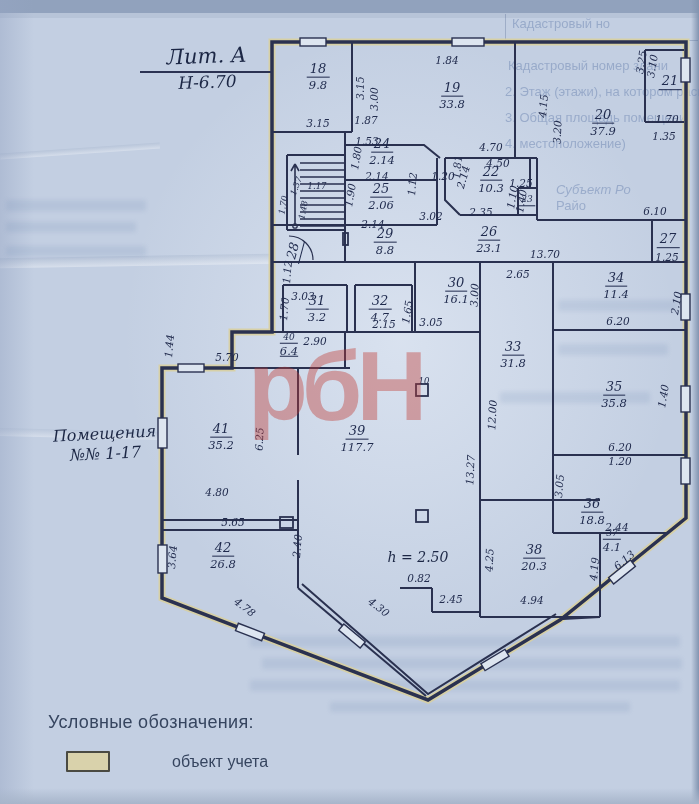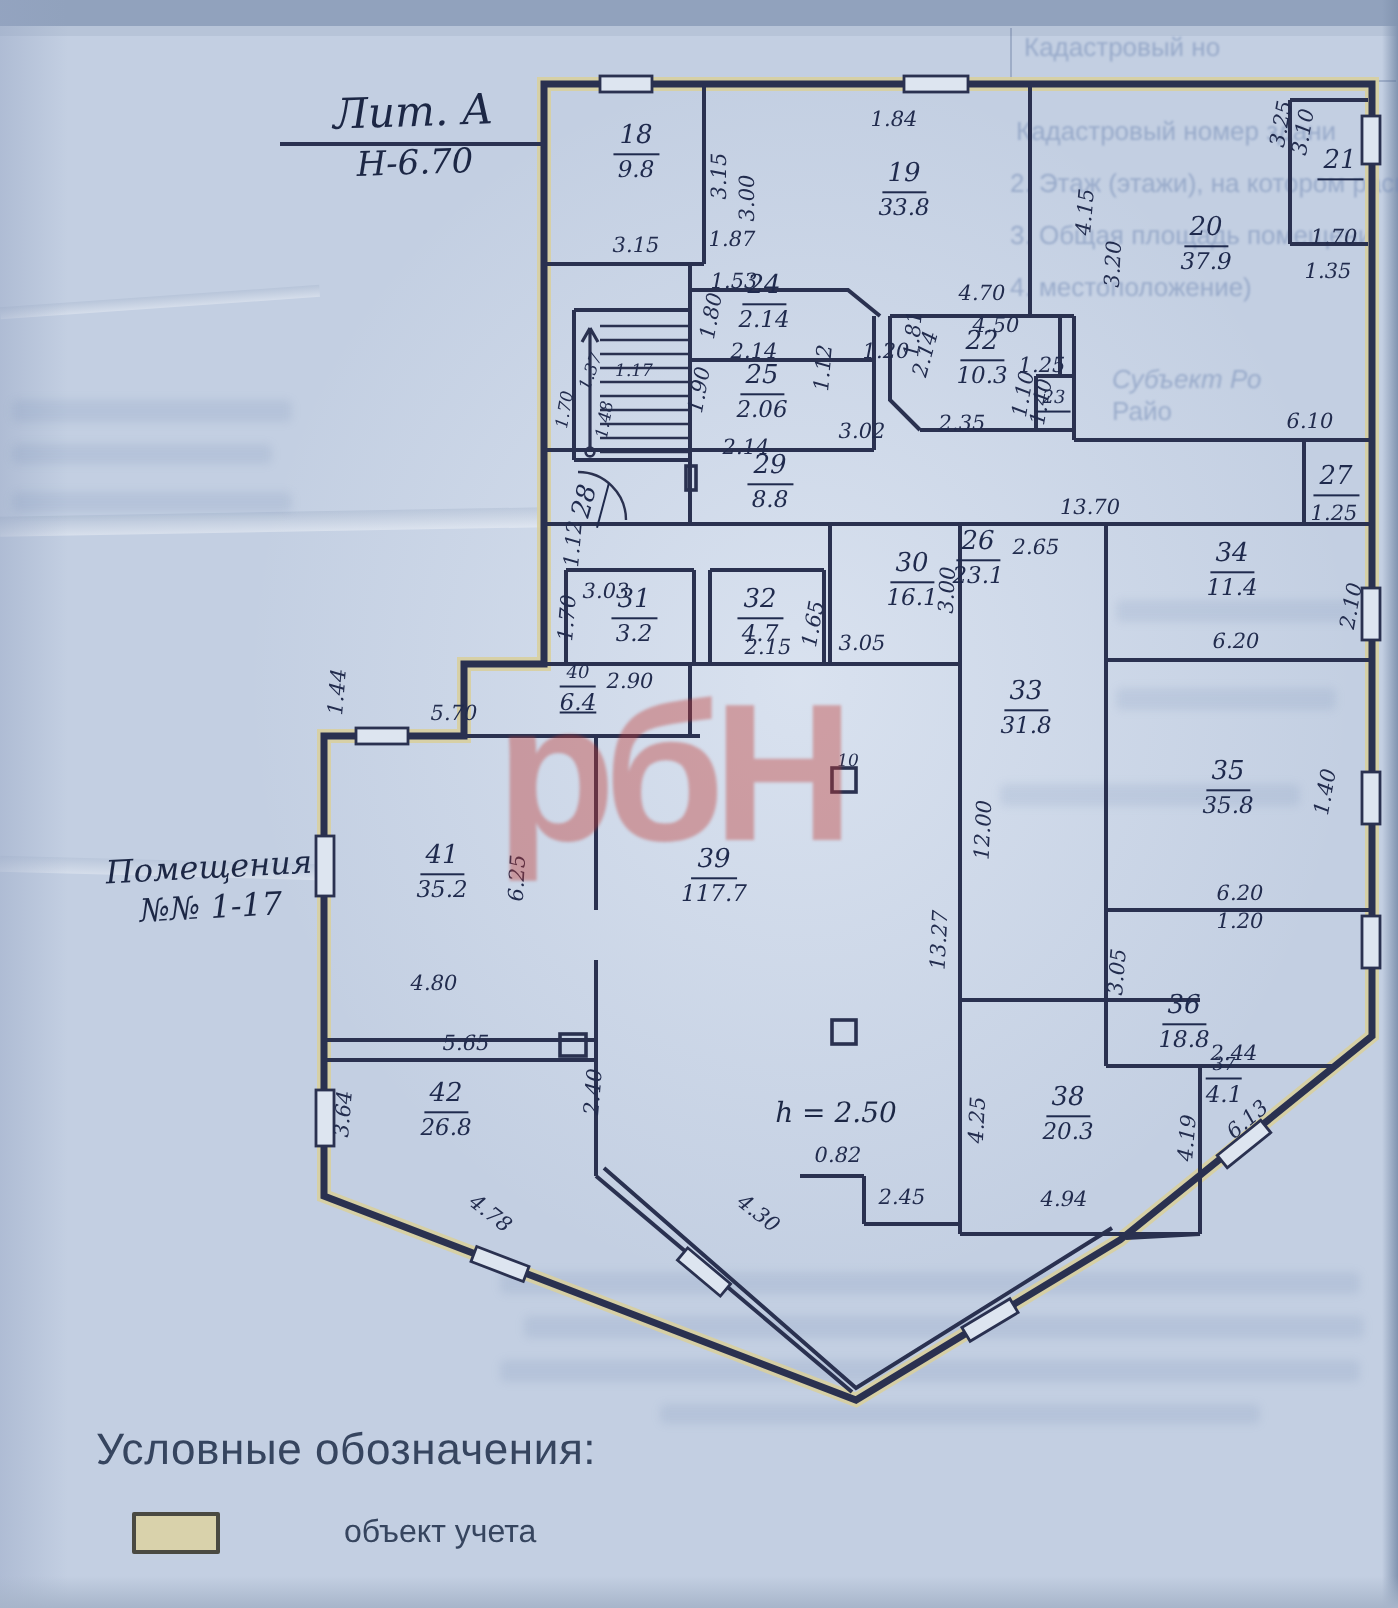--- a/index.html
+++ b/index.html
@@ -46,21 +46,21 @@
   .premises-note{position:absolute;left:40px;top:424px;width:130px;text-align:center;
     color:#1c2745;font:italic 16px "DejaVu Serif",serif;transform:rotate(-3deg);line-height:1.25;}
   .ceiling-height{position:absolute;left:418px;top:557px;transform:translate(-50%,-50%);
     color:#1c2745;font:italic 14px "DejaVu Serif",serif;white-space:nowrap;}
   
   .watermark{position:absolute;left:248px;top:330px;
     font:bold 98px "Liberation Sans",sans-serif;letter-spacing:-6px;
     color:rgba(192,57,50,.40);filter:blur(.7px);pointer-events:none;}
   
   .legend{position:absolute;left:48px;top:712px;color:#36455f;font-family:"Liberation Sans",sans-serif;}
-  .legend-title{font-size:22px;letter-spacing:.3px;filter:blur(.2px);}
+  .legend-title{font-size:18px;letter-spacing:.3px;filter:blur(.2px);}
   .legend-row{display:flex;align-items:center;margin-top:18px;}
   .legend-swatch{width:40px;height:17px;border:2px solid #4a4a42;border-radius:1px;margin-left:18px;}
   .legend-label{font-size:16px;margin-left:62px;filter:blur(.2px);}
   svg{position:absolute;left:0;top:0;}
 </style>
 </head>
 <body>
 
 <div class="shade band-top"></div>
 <div class="shade band-top2"></div>
@@ -180,21 +180,21 @@
 
 <div id="label-layer">
     <div class="room-label" style="left: 318px; top: 76px;"><span class="num">18</span><span class="area">9.8</span></div>
     <div class="room-label" style="left: 452px; top: 95px;"><span class="num">19</span><span class="area">33.8</span></div>
     <div class="room-label" style="left: 603px; top: 122px;"><span class="num">20</span><span class="area">37.9</span></div>
     <div class="room-label" style="left: 670px; top: 82px;"><span class="num">21</span></div>
     <div class="room-label" style="left: 491px; top: 179px;"><span class="num">22</span><span class="area">10.3</span></div>
     <div class="room-label small" style="left: 527px; top: 201px;"><span class="num">23</span></div>
     <div class="room-label" style="left: 382px; top: 151px;"><span class="num">24</span><span class="area">2.14</span></div>
     <div class="room-label" style="left: 381px; top: 196px;"><span class="num">25</span><span class="area">2.06</span></div>
-    <div class="room-label" style="left: 489px; top: 239px; margin-top: 40px;"><span class="num">26</span><span class="area">23.1</span></div>
+    <div class="room-label" style="left: 489px; top: 239px;"><span class="num">26</span><span class="area">23.1</span></div>
     <div class="room-label" style="left: 668px; top: 240px;"><span class="num">27</span></div>
     <div class="room-label" style="left: 294px; top: 251px; transform: translate(-50%, -50%) rotate(-75deg);"><span class="num">28</span></div>
     <div class="room-label" style="left: 338px; top: 241px; margin-left: 47px;"><span class="num">29</span><span class="area">8.8</span></div>
     <div class="room-label" style="left: 456px; top: 290px;"><span class="num">30</span><span class="area">16.1</span></div>
     <div class="room-label" style="left: 317px; top: 308px;"><span class="num">31</span><span class="area">3.2</span></div>
     <div class="room-label" style="left: 380px; top: 308px;"><span class="num">32</span><span class="area">4.7</span></div>
     <div class="room-label" style="left: 513px; top: 354px;"><span class="num">33</span><span class="area">31.8</span></div>
     <div class="room-label" style="left: 616px; top: 285px;"><span class="num">34</span><span class="area">11.4</span></div>
     <div class="room-label" style="left: 614px; top: 394px;"><span class="num">35</span><span class="area">35.8</span></div>
     <div class="room-label" style="left: 592px; top: 487px; margin-top: 24px;"><span class="num">36</span><span class="area">18.8</span></div>

